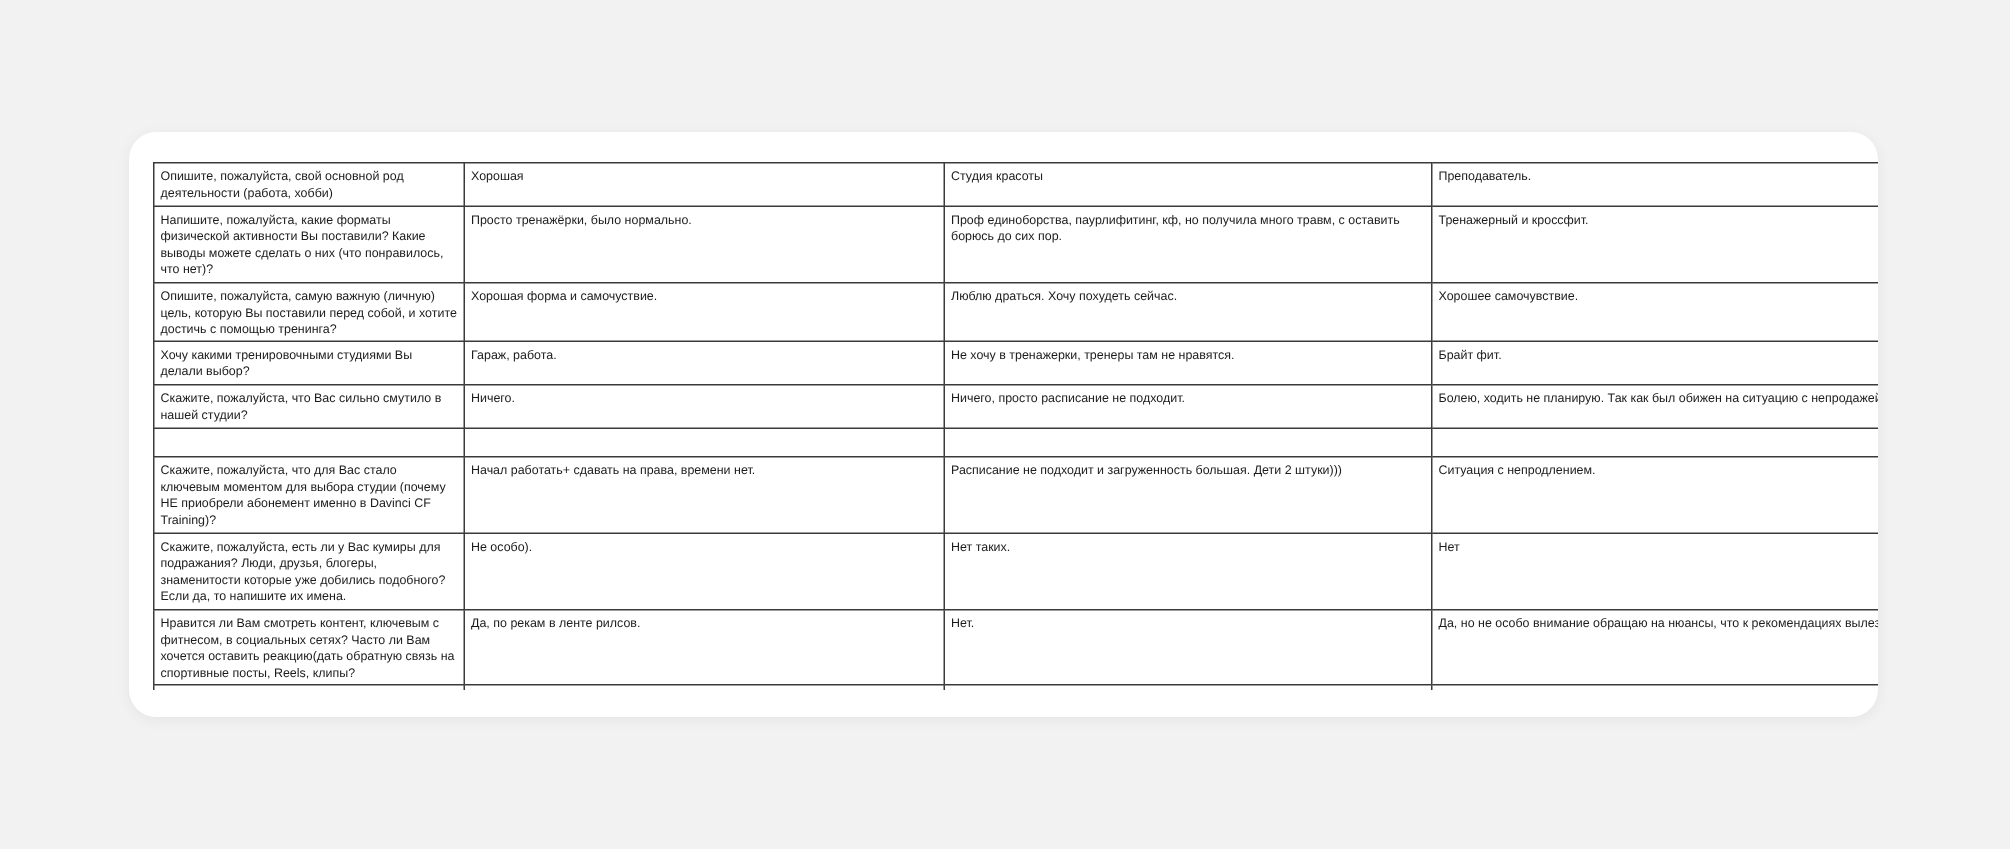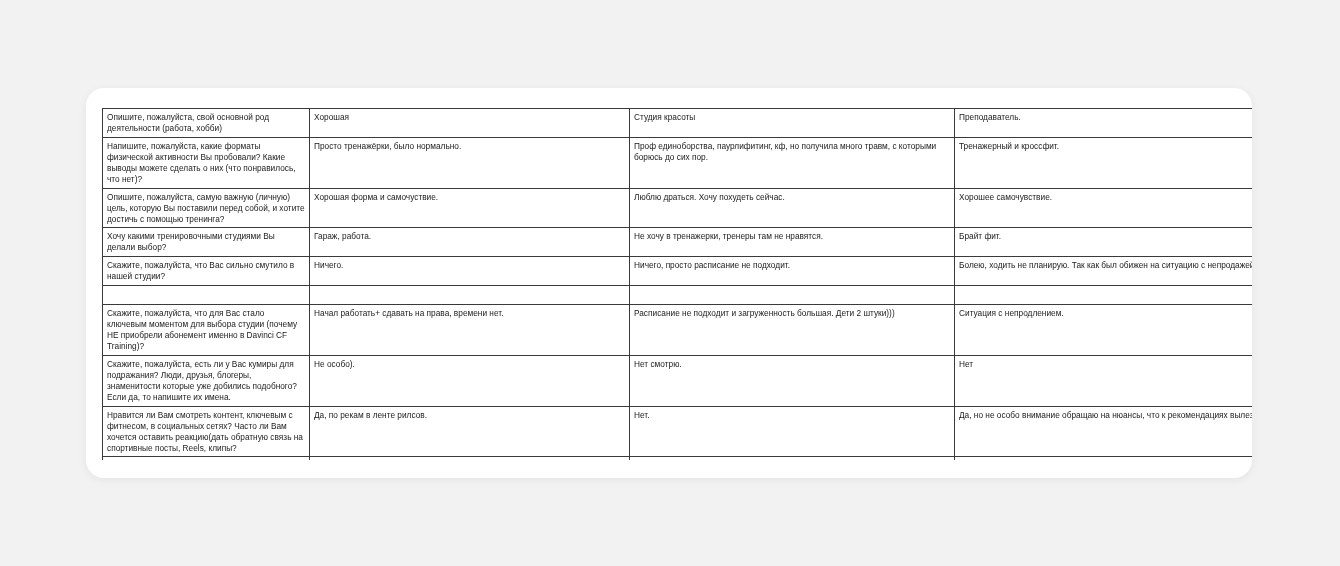--- a/index.html
+++ b/index.html
@@ -115,27 +115,27 @@
               </td>
               <td class="answer tall-1">
                 <span class="cell-text">Студия красоты</span>
               </td>
               <td class="answer tall-1">
                 <span class="cell-text">Преподаватель.</span>
               </td>
             </tr>
             <tr>
               <td class="question tall-3">
-                <span class="cell-text">Напишите, пожалуйста, какие форматы физической активности Вы пробовали? Какие выводы можете сделать о них (что понравилось, что нет)?</span>
+                <span class="cell-text">Напишите, пожалуйста, какие форматы физической активности Вы поставили? Какие выводы можете сделать о них (что понравилось, что нет)?</span>
               </td>
               <td class="answer tall-3">
                 <span class="cell-text">Просто тренажёрки, было нормально.</span>
               </td>
               <td class="answer tall-3">
-                <span class="cell-text">Проф единоборства, паурлифитинг, кф, но получила много травм, с которыми борюсь до сих пор.</span>
+                <span class="cell-text">Проф единоборства, паурлифитинг, кф, но получила много травм, с оставить борюсь до сих пор.</span>
               </td>
               <td class="answer tall-3">
                 <span class="cell-text">Тренажерный и кроссфит.</span>
               </td>
             </tr>
             <tr>
               <td class="question tall-2">
                 <span class="cell-text">Опишите, пожалуйста, самую важную (личную) цель, которую Вы поставили перед собой, и хотите достичь с помощью тренинга?</span>
               </td>
               <td class="answer tall-2">
@@ -197,21 +197,21 @@
               </td>
             </tr>
             <tr>
               <td class="question tall-3">
                 <span class="cell-text">Скажите, пожалуйста, есть ли у Вас кумиры для подражания? Люди, друзья, блогеры, знаменитости которые уже добились подобного? Если да, то напишите их имена.</span>
               </td>
               <td class="answer tall-3">
                 <span class="cell-text">Не особо).</span>
               </td>
               <td class="answer tall-3">
-                <span class="cell-text">Нет смотрю.</span>
+                <span class="cell-text">Нет таких.</span>
               </td>
               <td class="answer tall-3">
                 <span class="cell-text">Нет</span>
               </td>
             </tr>
             <tr>
               <td class="question tall-3">
                 <span class="cell-text">Нравится ли Вам смотреть контент, ключевым с фитнесом, в социальных сетях? Часто ли Вам хочется оставить реакцию(дать обратную связь на спортивные посты, Reels, клипы?</span>
               </td>
               <td class="answer tall-3">

